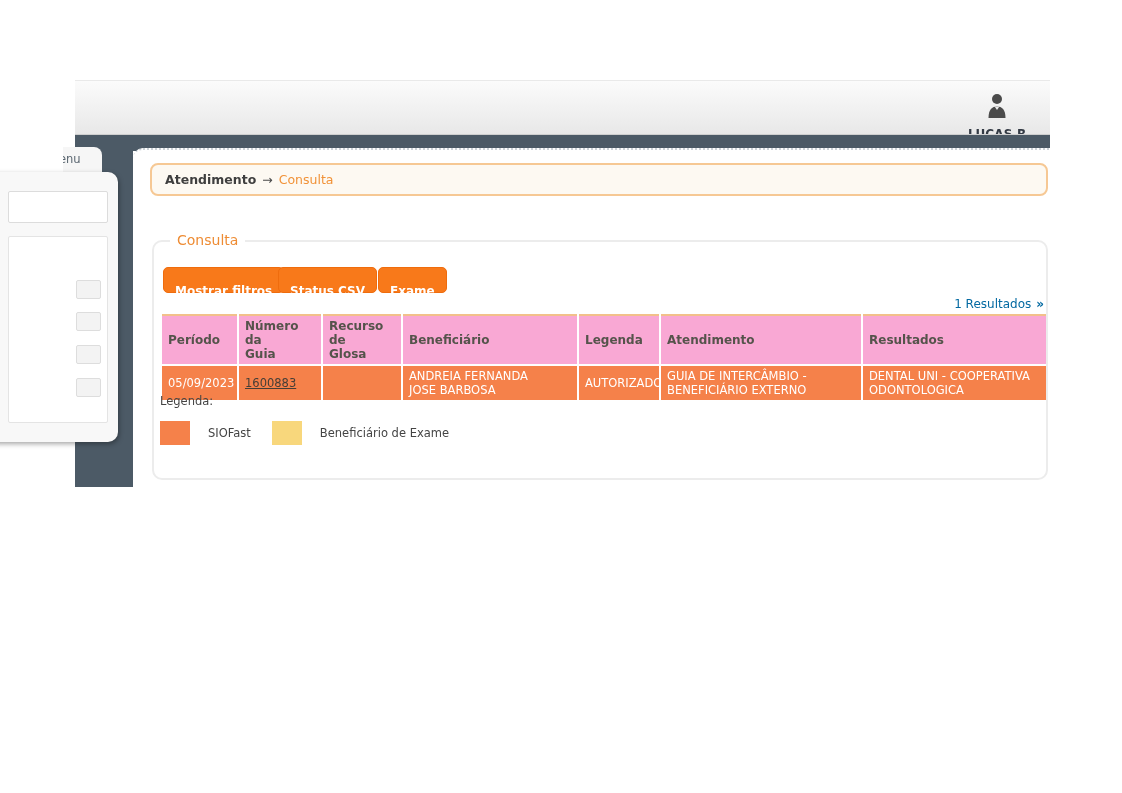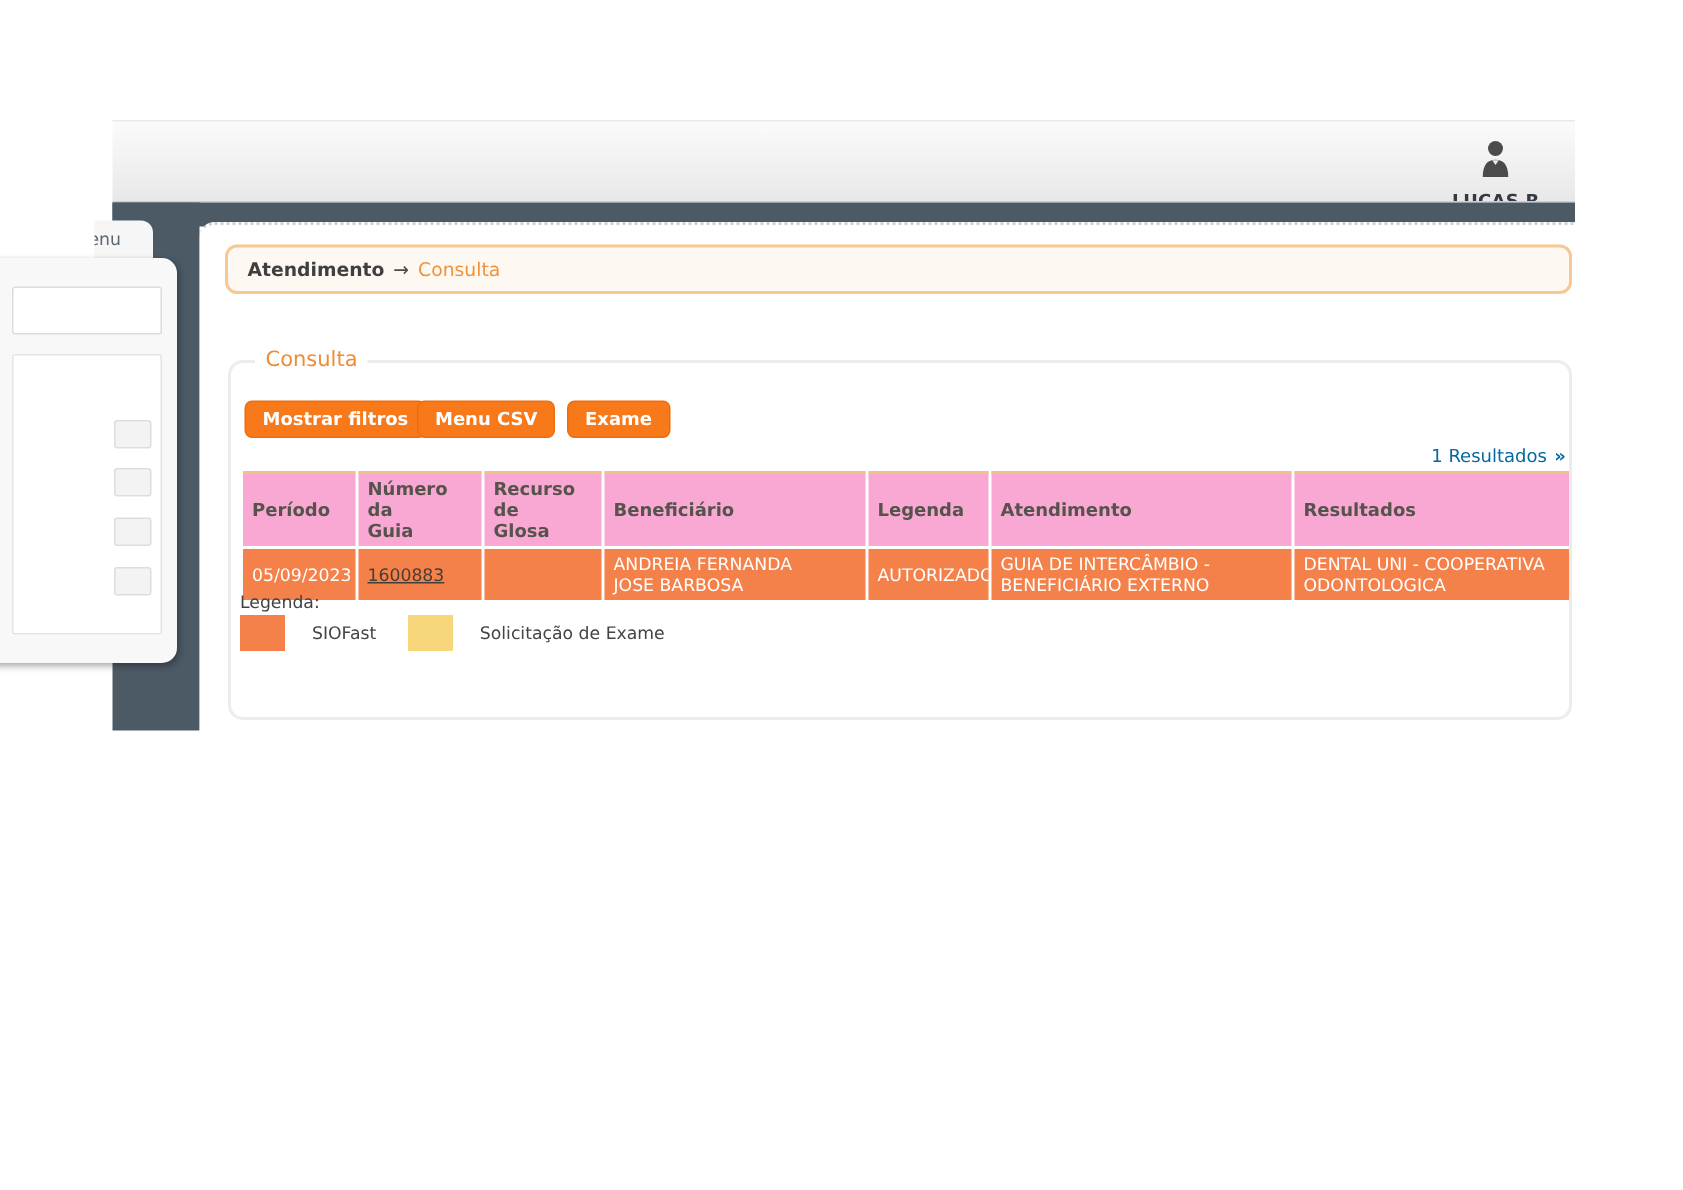--- a/index.html
+++ b/index.html
@@ -60,21 +60,21 @@
   
   .fieldset {
     position: absolute; left: 152px; top: 240px; width: 896px; height: 240px;
     border: 2px solid #ececec; border-radius: 10px;
   }
   .fieldset-legend {
     position: absolute; top: -10px; left: 16px; background: #fff; padding: 0 7px;
     color: #ee8c34; font-size: 14px;
   }
   .btn {
-    position: absolute; top: 25px; height: 25px; padding: 0 11px;
+    position: absolute; top: 25px; height: 25px; padding: 12px 11px;
     background: #f8791a; border: 1px solid #ef6c0d; border-radius: 5px;
     color: #fff; font-weight: bold; font-size: 12px; line-height: 23px;
     cursor: pointer; font-family: inherit;
   }
   .btn-1 { left: 9px; } .btn-2 { left: 124px; } .btn-3 { left: 224px; }
 
   .results-count { position: absolute; top: 55px; right: 2px; font-size: 12px; color: #0369a1; }
   .results-count .chev { margin-left: 5px; font-weight: bold; cursor: pointer; }
 
   
@@ -88,21 +88,21 @@
   .grid td {
     background: #f5814a; color: #fff; font-size: 11.5px;
     padding: 3px 6px; height: 26px; vertical-align: middle;
     white-space: pre-line; overflow: hidden;
   }
   .grid td.nowrap { white-space: nowrap; }
   .grid td a { color: #453e37; text-decoration: underline; }
 
   
   .legend { position: absolute; left: 6px; top: 152px; font-size: 11.5px; color: #444; }
-  .legend-title { margin-bottom: 2px; }
+  .legend-title { margin-bottom: 13px; }
   .legend-row { display: flex; align-items: center; gap: 18px; }
   .swatch { width: 30px; height: 24px; display: inline-block; }
   .legend-row .gap { margin-left: 3px; }
 </style>
 </head>
 <body>
 
 <div class="canvas">
 
   <div class="toolbar">
@@ -138,21 +138,21 @@
   <div class="breadcrumb">
     <span class="bc-section">Atendimento</span>
     <span class="bc-arrow">→</span>
     <span class="bc-page">Consulta</span>
   </div>
 
   <div class="fieldset">
     <span class="fieldset-legend">Consulta</span>
 
     <button class="btn btn-1">Mostrar filtros</button>
-    <button class="btn btn-2">Menu CSV</button>
+    <button class="btn btn-2">Status CSV</button>
     <button class="btn btn-3">Exame</button>
 
     <div class="results-count">
       <span>1 Resultados</span><span class="chev">»</span>
     </div>
 
     <table class="grid">
       <colgroup>
         <col style="width:75px">
           <col style="width:82px">
@@ -190,18 +190,18 @@
         </tr>
       </tbody>
     </table>
 
     <div class="legend">
       <div class="legend-title">Legenda:</div>
       <div class="legend-row">
         <span class="swatch" style="background: rgb(245, 129, 74);"></span>
         <span>SIOFast</span>
         <span class="swatch gap" style="background: rgb(248, 215, 124);"></span>
-        <span>Solicitação de Exame</span>
+        <span>Beneficiário de Exame</span>
       </div>
     </div>
   </div>
 
 </div>
 
 </body></html>

